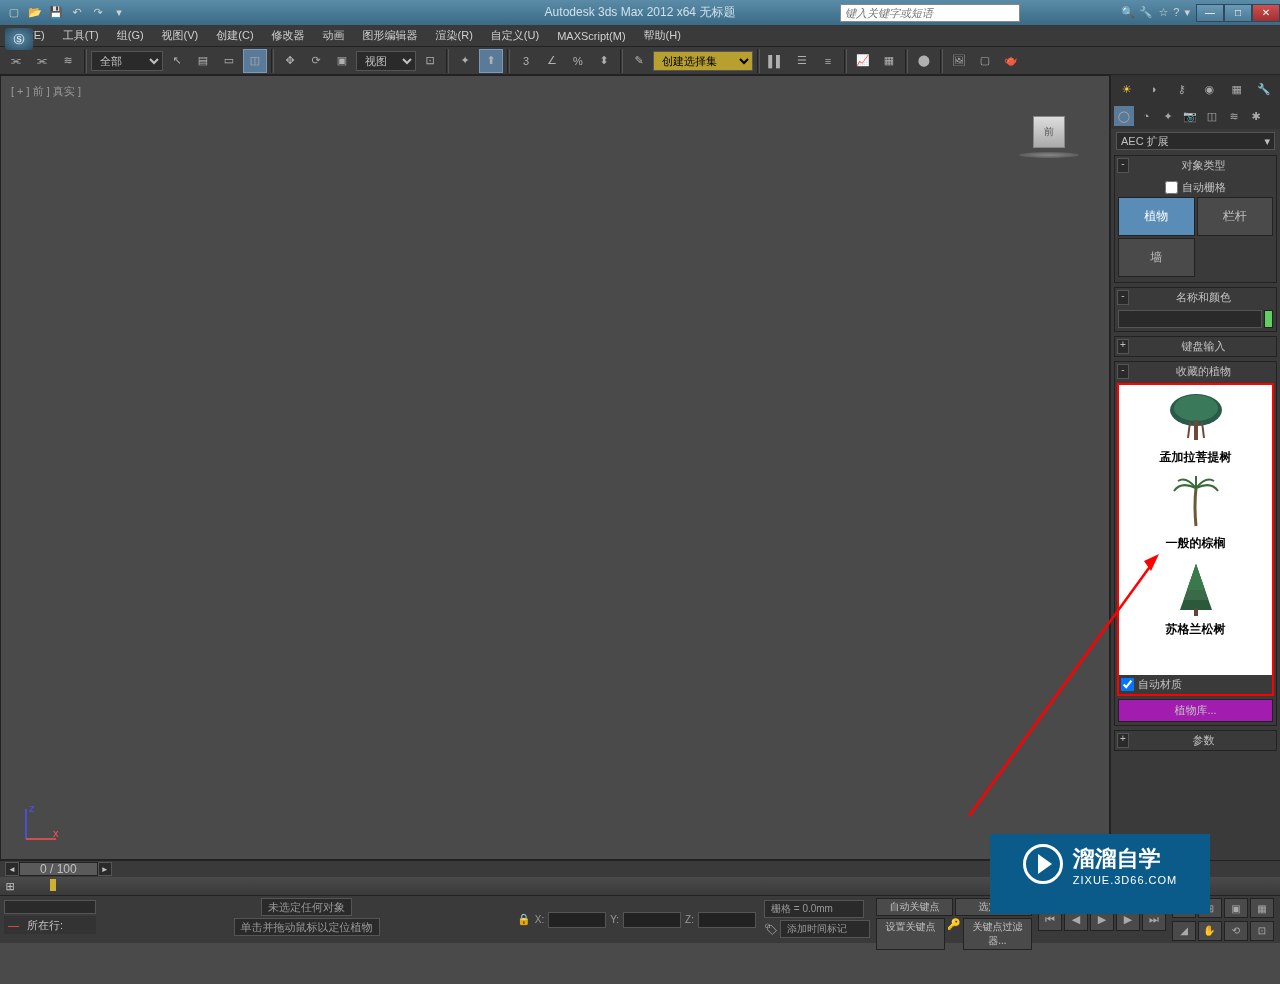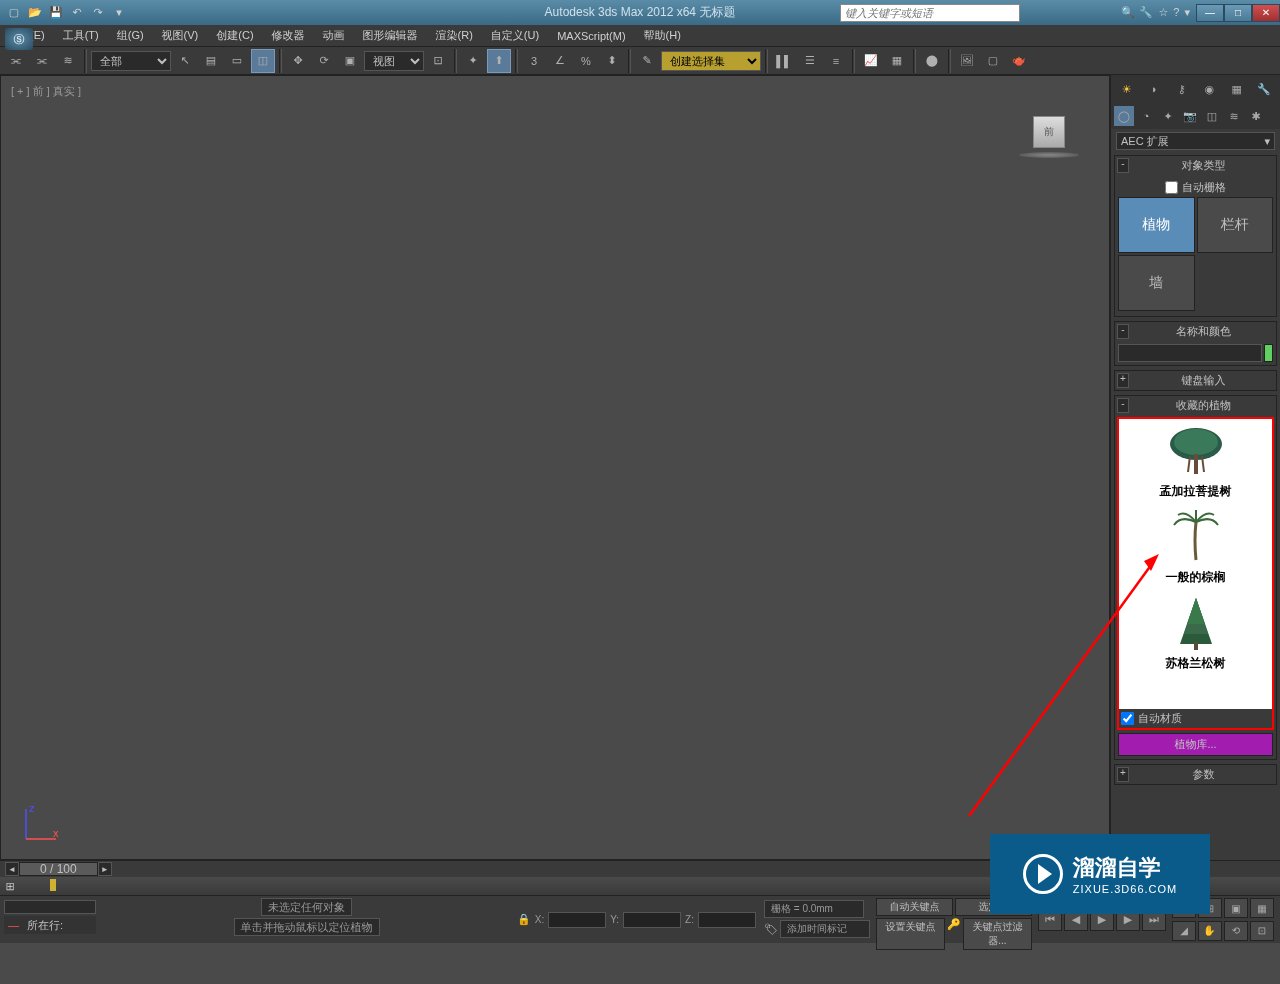--- a/index.html
+++ b/index.html
@@ -48,21 +48,21 @@
 .cmd-subtabs { display: flex; padding: 3px; gap: 2px; background:#333; flex-wrap:wrap;}
 .cmd-subtab { width: 20px; height: 20px; display: flex; align-items: center; justify-content: center; cursor: pointer; color:#aaa;}
 .cmd-subtab.active { background:#5a7a9a; }
 .cmd-dropdown { margin: 3px 5px; height: 18px; background: #2a2a2a; border: 1px solid #555; color: #c0c0c0; padding: 0 4px; display:flex; align-items:center; justify-content:space-between;}
 .rollout { margin: 2px 3px; border: 1px solid #222; }
 .rollout-header { background: #3a3a3a; color: #c0c0c0; padding: 2px; text-align: center; font-size: 11px; cursor: pointer; display:flex; }
 .rollout-header .sign { width:12px; background:#2a2a2a; border:1px solid #555; margin-right:4px; font-size:10px; line-height:10px;}
 .rollout-header .label { flex:1; }
 .rollout-body { padding: 3px; background:#3a3a3a; }
 .obj-type-row { display:flex; gap:2px; margin:2px 0;}
-.obj-type-btn { flex:1; background:#4a4a4a; border:1px solid #222; color:#c0c0c0; text-align:center; padding:18px; cursor:pointer; font-size:14px;}
+.obj-type-btn { flex:1; background:#4a4a4a; border:1px solid #222; color:#c0c0c0; text-align:center; padding:10px; cursor:pointer; font-size:12px;}
 .obj-type-btn.active { background:#5a8cb8; color:#fff; }
 .autogrid { display:flex; align-items:center; justify-content:center; gap:4px; margin:2px 0;}
 .name-color-row { display:flex; gap:2px; align-items:center;}
 .name-input { flex:1; height:18px; background:#2a2a2a; border:1px solid #555; }
 .color-swatch { width:18px; height:18px; background:#60d060; border:1px solid #222; cursor:pointer;}
 
 
 .plant-container { border: 2px solid #ff0000; margin: 2px; position:relative; }
 .plant-list { background: #fff; height: 290px; overflow-y: scroll; padding: 5px; }
 .plant-item { text-align: center; margin-bottom: 10px; cursor:pointer;}
@@ -90,21 +90,21 @@
 .prompt-line { height:18px; background:#2a2a2a; border:1px solid #555; color:#999; padding:2px 6px; display:flex; align-items:center;}
 .coord-area { display:flex; align-items:center; gap:4px; padding:4px;}
 .coord-field { width:58px; height:16px; background:#222; border:1px solid #555; color:#777;}
 .coord-label {color:#999; font-size:10px;}
 .anim-controls { display:flex; align-items:center; gap:2px; padding:4px;}
 .anim-btn { width:24px; height:22px; background:#4a4a4a; border:1px solid #222; display:flex;align-items:center;justify-content:center;cursor:pointer;color:#aaa;}
 .nav-controls { display:flex; flex-wrap:wrap; width:110px; padding:2px; gap:2px;}
 .nav-btn {width:24px;height:20px;background:#4a4a4a;border:1px solid #222;cursor:pointer;display:flex;align-items:center;justify-content:center;color:#aaa;font-size:10px;}
 
 
-.watermark { position:absolute; right:70px; bottom:70px; width:220px; height:80px; background:#0a5a8a; display:flex; align-items:center; justify-content:center; gap:10px; padding:4px;}
+.watermark { position:absolute; right:70px; bottom:70px; width:220px; height:80px; background:#0a5a8a; display:flex; align-items:flex-start; justify-content:center; gap:10px; padding:10px;}
 .watermark .play-icon {width:40px;height:40px;border:3px solid #fff;border-radius:50%;display:flex;align-items:center;justify-content:center;}
 .watermark .play-icon::after{content:'';border-left:14px solid #fff;border-top:10px solid transparent;border-bottom:10px solid transparent;margin-left:4px;}
 .watermark .wm-text {color:#fff;}
 .watermark .wm-main {font-size:22px;font-weight:bold;}
 .watermark .wm-sub {font-size:11px;letter-spacing:1px;}
 
 
 .tree-broad svg, .tree-palm svg, .tree-pine svg { width:100%; height:100%;}
 
 .row-label {display:flex;align-items:center;height:18px;background:#333;font-size:10px;}
@@ -153,21 +153,21 @@
   <div class="menu-item">自定义(U)</div>
   <div class="menu-item">MAXScript(M)</div>
   <div class="menu-item">帮助(H)</div>
 </div>
 
 <div class="toolbar">
   <div class="tb-btn">⫘</div>
   <div class="tb-btn">⫘</div>
   <div class="tb-btn">≋</div>
   <div class="tb-sep"></div>
-  <select class="tb-combo" style="width:80px"><option>全部</option></select>
+  <select class="tb-combo" style="width:72px"><option>全部</option></select>
   <div class="tb-btn">↖</div>
   <div class="tb-btn">▤</div>
   <div class="tb-btn">▭</div>
   <div class="tb-btn active">◫</div>
   <div class="tb-sep"></div>
   <div class="tb-btn">✥</div>
   <div class="tb-btn">⟳</div>
   <div class="tb-btn">▣</div>
   <select class="tb-combo" style="width:60px"><option>视图</option></select>
   <div class="tb-btn">⊡</div>

